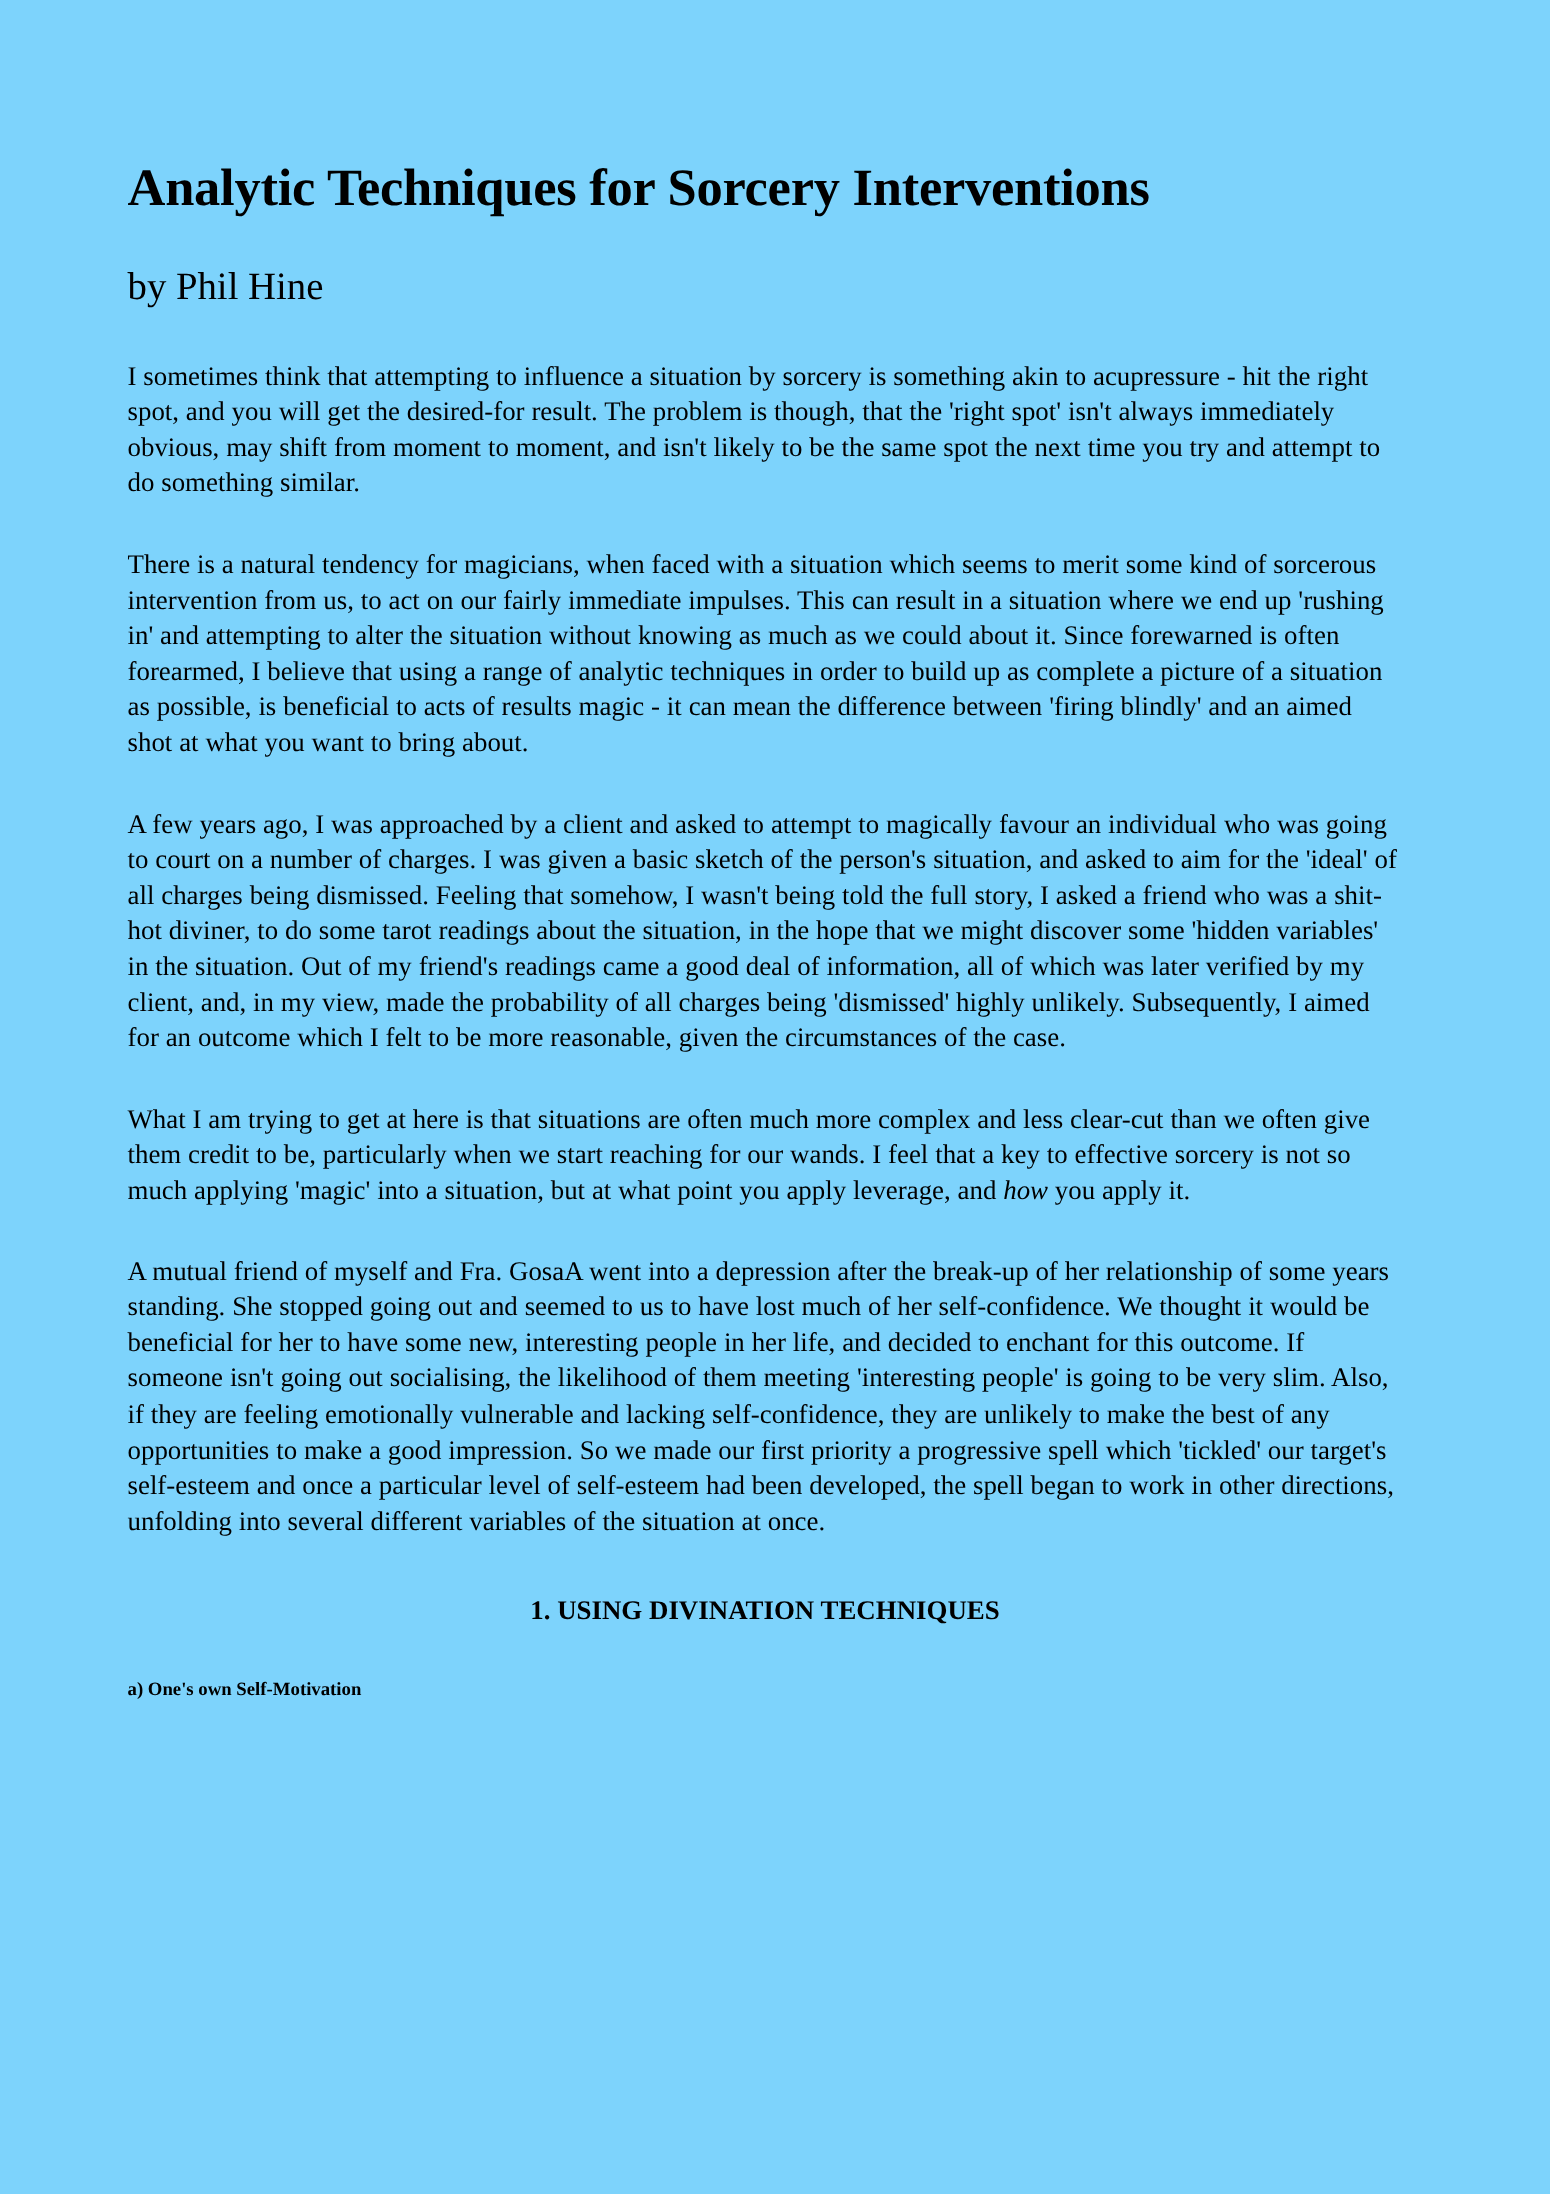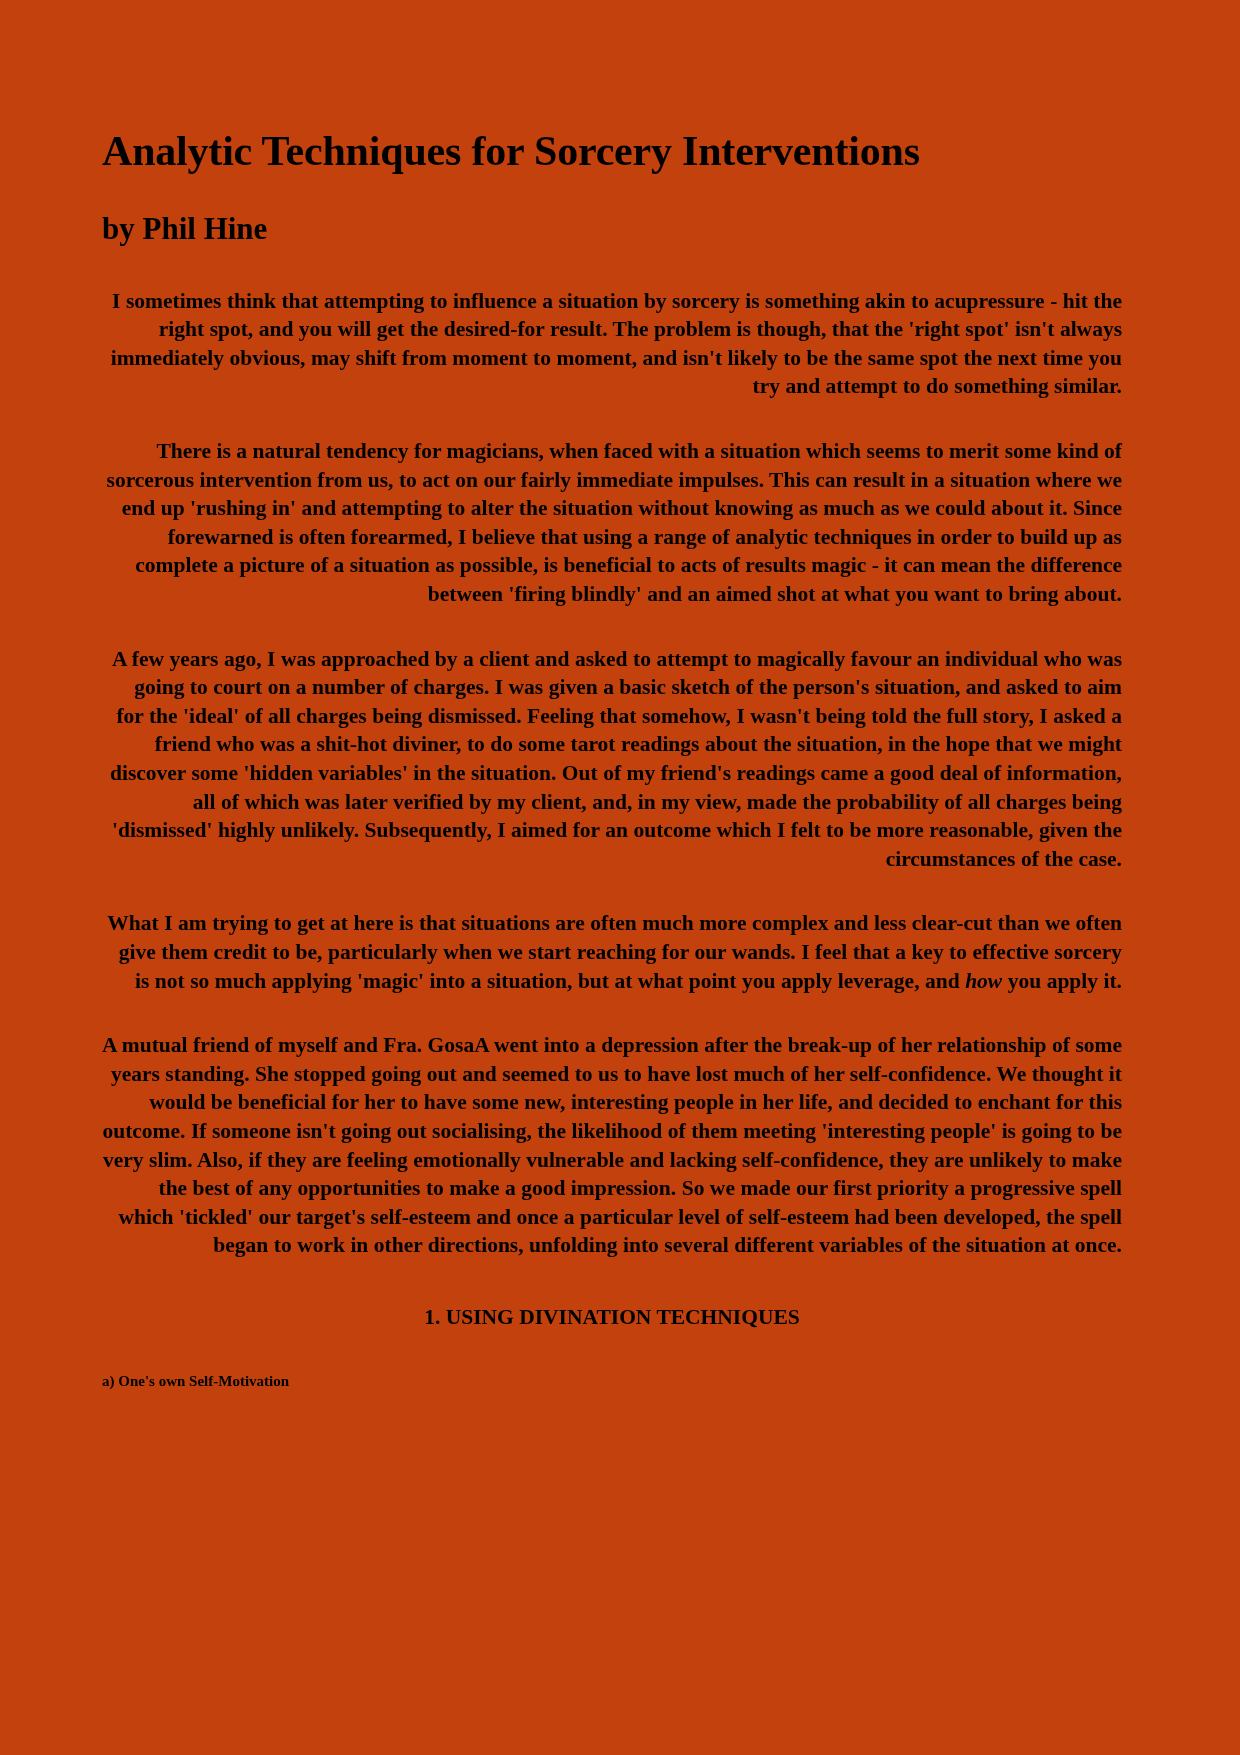--- a/index.html
+++ b/index.html
@@ -13,42 +13,41 @@
     min-height: 1755px;
     font-family: "Liberation Serif", "DejaVu Serif", serif;
     color: #000000;
     -webkit-font-smoothing: antialiased;
   }
   .page {
     width: 1240px;
     min-height: 1755px;
     box-sizing: border-box;
     padding: 128px 118px 60px 102px;
-    background: #c2410c;
+    background: #7dd3fc;
   }
   .doc-title {
     font-size: 42px;
     font-weight: bold;
     line-height: 1.12;
     margin: 0 0 0 0;
     letter-spacing: -0.2px;
   }
   .doc-author {
     font-size: 31px;
-    font-weight: bold;
+    font-weight: normal;
     line-height: 1.15;
     margin: 36px 0 0 0;
   }
   .para {
     font-size: 21.5px;
     line-height: 1.33;
     margin: 36px 0 0 0;
-    text-align: right;
+    text-align: left;
     word-spacing: 0.1px;
-    font-weight: bold;
   }
   .para:first-of-type {
     margin-top: 40px;
   }
   .section-heading {
     font-size: 21.5px;
     font-weight: bold;
     line-height: 1.3;
     margin: 44px 0 0 0;
     text-align: center;

